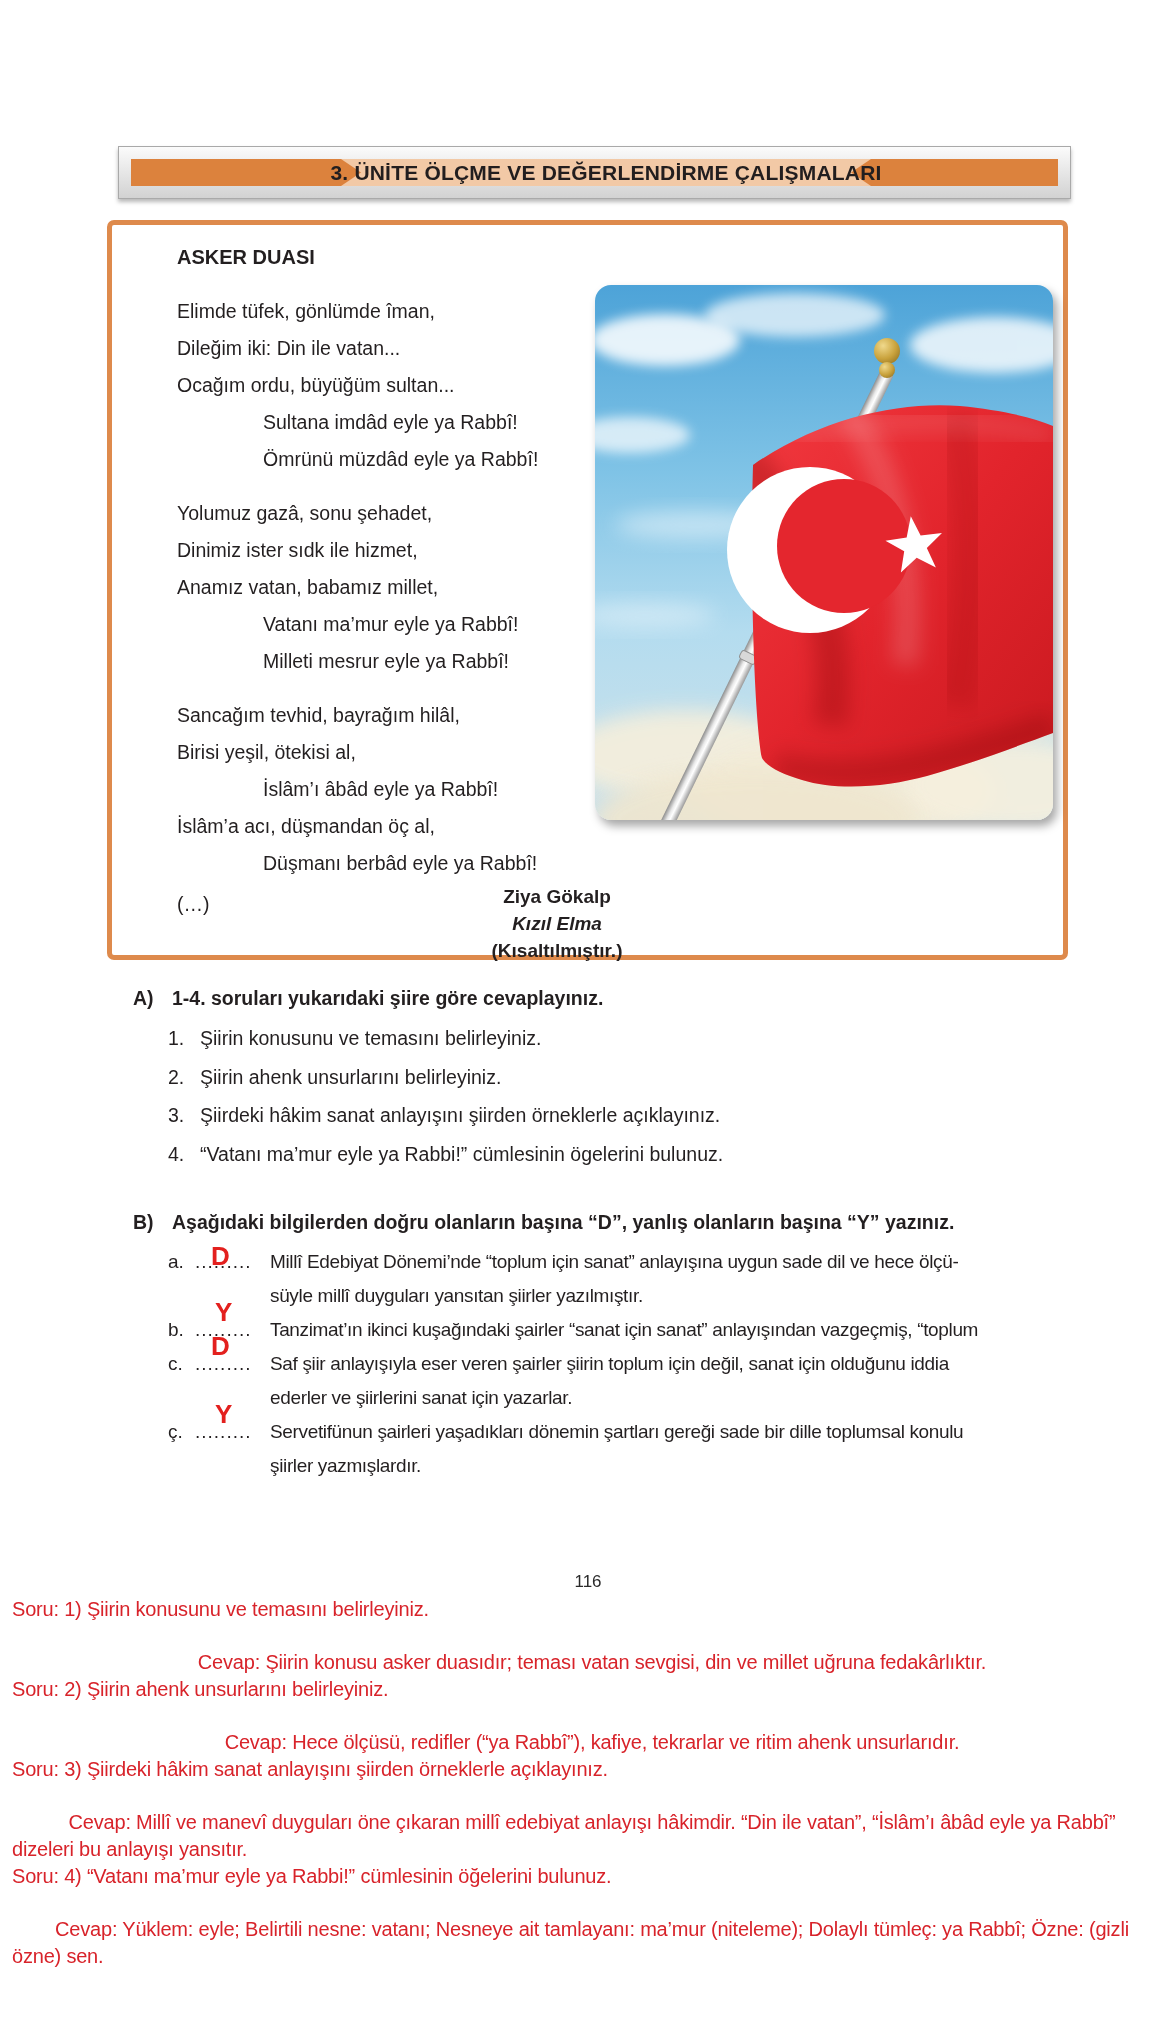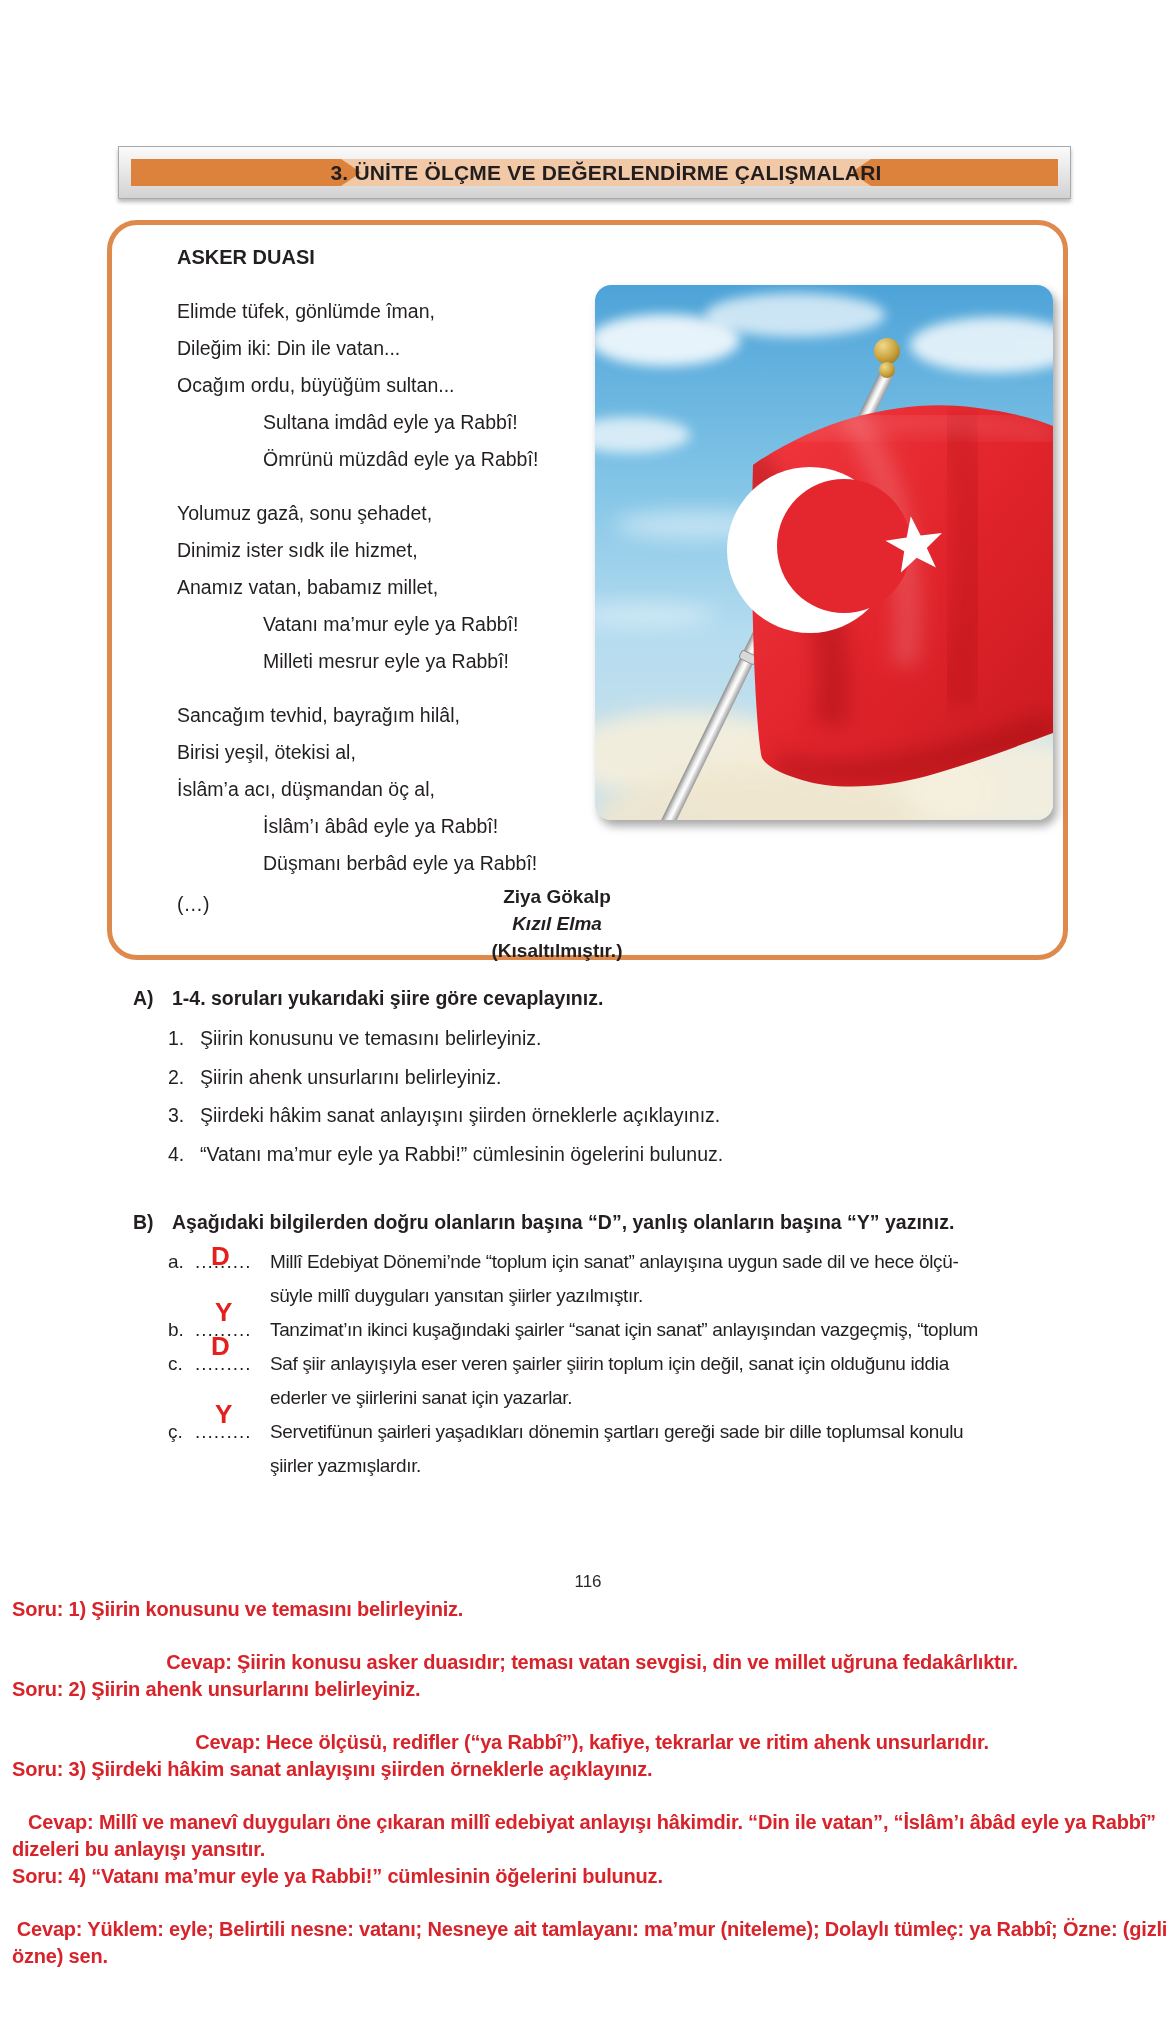--- a/index.html
+++ b/index.html
@@ -16,21 +16,21 @@
   .banner-arrow.left{left:0;width:230px;
       clip-path:polygon(0 0,calc(100% - 20px) 0,100% 50%,calc(100% - 20px) 100%,0 100%);}
   .banner-arrow.right{right:0;width:207px;
       clip-path:polygon(20px 0,100% 0,100% 100%,20px 100%,0 50%);}
   .banner-title{position:absolute;left:230px;right:207px;top:0;bottom:0;
       display:flex;align-items:center;justify-content:center;
       font-size:21px;font-weight:bold;letter-spacing:.2px;color:#221e1f;white-space:nowrap;}
 
   
   .poem-box{position:absolute;left:107px;top:220px;width:961px;height:740px;
-      border:5px solid #de8a4c;border-radius:30px;box-sizing:border-box;background:#fff;}
+      border:5px solid #de8a4c;border-radius:7px;box-sizing:border-box;background:#fff;}
   .poem-text{position:absolute;left:65px;top:14px;width:480px;font-size:19.5px;line-height:37px;}
   .poem-title{font-weight:bold;font-size:20px;}
   .stanza{margin-top:17px;}
   .stanza:first-of-type{margin-top:0;}
   .pline{white-space:nowrap;}
   .pline.ind{padding-left:86px;}
   .pline.ell{margin-top:4px;}
   .attribution{position:absolute;left:5px;top:658px;width:880px;text-align:center;
       font-size:19px;line-height:27px;font-weight:bold;}
   .attr-work{font-style:italic;}
@@ -55,21 +55,21 @@
   .hand{position:absolute;color:#e3201e;font-size:26px;line-height:26px;
       font-weight:bold;top:-14px;left:16px;}
   .hand.on-line{top:-2px;}
   .hand.hy{left:20px;}
 
   
   .page-num{position:absolute;left:0;top:1572px;width:100%;text-align:center;
       font-size:17px;color:#2a2a2a;}
   .answer-key{position:absolute;left:12px;top:1596px;width:1160px;color:#d8232a;
       font-size:20px;line-height:27px;letter-spacing:-0.2px;}
-  .ak-line{white-space:nowrap;font-weight:bold;}
+  .ak-line{white-space:nowrap;}
   .ak-line.gap{margin-top:26px;text-align:center;}
 </style>
 </head>
 <body>
 
 <div class="banner">
   <div class="banner-inner">
     <div class="banner-arrow left"></div>
     <div class="banner-arrow right"></div>
     <div class="banner-title">3. ÜNİTE ÖLÇME VE DEĞERLENDİRME ÇALIŞMALARI</div>
@@ -89,22 +89,22 @@
     <div class="stanza">
       <div class="pline">Yolumuz gazâ, sonu şehadet,</div>
       <div class="pline">Dinimiz ister sıdk ile hizmet,</div>
       <div class="pline">Anamız vatan, babamız millet,</div>
       <div class="pline ind">Vatanı ma’mur eyle ya Rabbî!</div>
       <div class="pline ind">Milleti mesrur eyle ya Rabbî!</div>
     </div>
     <div class="stanza">
       <div class="pline">Sancağım tevhid, bayrağım hilâl,</div>
       <div class="pline">Birisi yeşil, ötekisi al,</div>
+      <div class="pline ind">İslâm’ı âbâd eyle ya Rabbî!</div>
       <div class="pline">İslâm’a acı, düşmandan öç al,</div>
-      <div class="pline ind">İslâm’ı âbâd eyle ya Rabbî!</div>
       <div class="pline ind">Düşmanı berbâd eyle ya Rabbî!</div>
     </div>
     <div class="pline ell">(…)</div>
   </div>
 
   <div class="photo">
     <svg viewBox="0 0 458 535" width="458" height="535" xmlns="http://www.w3.org/2000/svg">
       <defs>
         <linearGradient id="sky" x1="0" y1="0" x2="0" y2="1">
           <stop offset="0" stop-color="#4da3d8"></stop>

